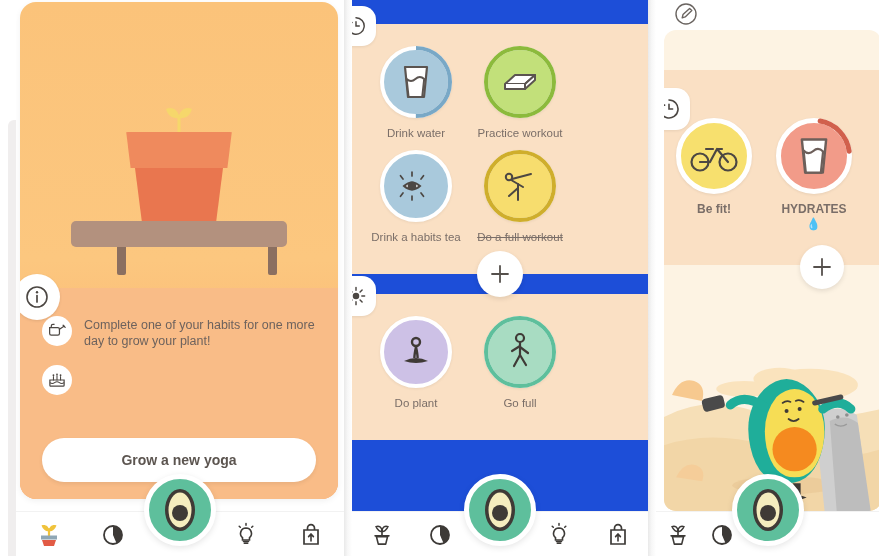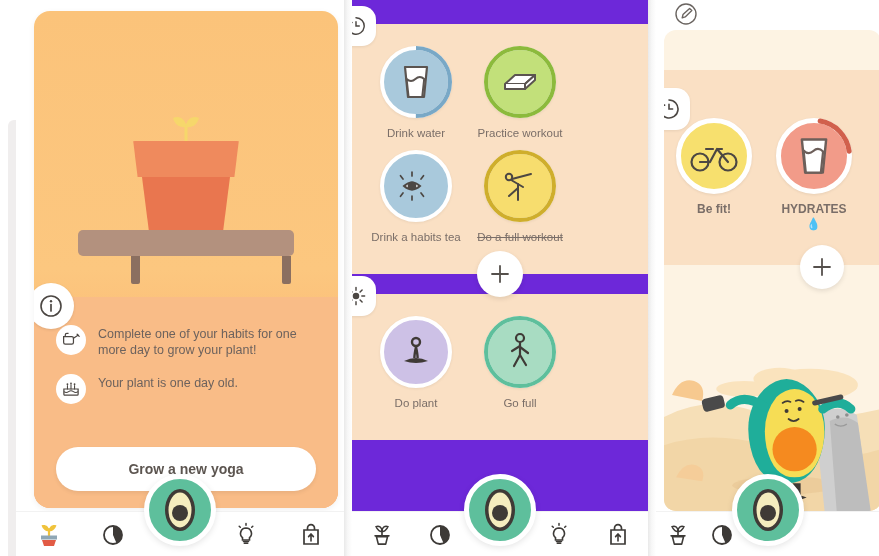--- a/index.html
+++ b/index.html
@@ -39,26 +39,25 @@
 
   .panel-sep {
     position: absolute; top: 0; bottom: 0; width: 8px;
     background: linear-gradient(90deg,#e9e9e9 0%, #f7f7f7 45%, #ffffff 100%);
   }
   .sep-a { left: 344px; }
   .sep-b { left: 648px; }
 
   
   .plant-card {
-    position: absolute; left: 4px; top: 11px; right: 6px; height: 497px;
+    position: absolute; left: 4px; top: 2px; right: 6px; height: 497px;
     background: linear-gradient(180deg,#fbc37a 0%, #fcc77f 52%, #f9a867 100%);
     border-radius: 16px;
     overflow: hidden;
     box-shadow: 0 2px 6px rgba(0,0,0,.06);
-    margin-left: 14px;
   }
   .plant-scene {
     position: absolute; left: 0; top: 0; right: 0; height: 286px;
   }
   .sprout {
     position: absolute; left: 50%; top: 100px; transform: translateX(-50%);
   }
   .pot-top {
     position: absolute; left: 50%; transform: translateX(-50%);
     top: 130px; width: 110px; height: 36px;
@@ -109,21 +108,21 @@
   }
   .grow-btn {
     position: absolute; left: 22px; right: 22px; top: 150px; height: 44px;
     background: #ffffff; border: none; border-radius: 22px;
     font-family: "Liberation Sans", sans-serif;
     font-size: 14px; font-weight: bold; color: #5c5550;
     cursor: pointer; box-shadow: 0 2px 4px rgba(0,0,0,.07);
   }
 
   
-  .habits-scroll { position: absolute; inset: 0 0 45px 0; background: #6d28d9; }
+  .habits-scroll { position: absolute; inset: 0 0 45px 0; background: #1d4ed8; }
   .hsection { position: relative; background: #fae0c4; }
   .hsection.sec-1 { margin-top: 24px; padding: 22px 0 20px 0; }
   .hsection.sec-2 { margin-top: 20px; padding: 22px 0 20px 0; }
   .sec-badge {
     position: absolute; left: -16px; top: -18px;
     width: 40px; height: 40px; border-radius: 14px;
     background: #ffffff;
     display: flex; align-items: center; justify-content: center;
     box-shadow: 0 1px 3px rgba(0,0,0,.08);
     z-index: 4;
@@ -265,21 +264,20 @@
           <div class="info-ico">
             <svg width="18" height="16" viewBox="0 0 20 18">
               <path d="M2 9 h16 v6 a1 1 0 0 1 -1 1 h-14 a1 1 0 0 1 -1 -1 z" fill="none" stroke="#4c4743" stroke-width="1.4"></path>
               <path d="M2 12 q2.7 2 5.3 0 q2.7 -2 5.4 0 q2.6 2 5.3 0" fill="none" stroke="#4c4743" stroke-width="1.2"></path>
               <path d="M6 9 V5 M10 9 V4 M14 9 V5" stroke="#4c4743" stroke-width="1.2" stroke-linecap="round"></path>
               <circle cx="6" cy="3.6" r="1" fill="#4c4743"></circle>
               <circle cx="10" cy="2.6" r="1" fill="#4c4743"></circle>
               <circle cx="14" cy="3.6" r="1" fill="#4c4743"></circle>
             </svg>
           </div>
-          <div class="info-txt">Your plant is one day old.</div>
         </div>
 
         <button class="grow-btn">Grow a new yoga</button>
       </div>
     </div>
 
     <div class="navbar">
       <div class="nav-item">
         <svg width="26" height="26" viewBox="0 0 26 26">
           <path d="M13 15 L13 8" stroke="#f0c33c" stroke-width="2.2" stroke-linecap="round"></path>

